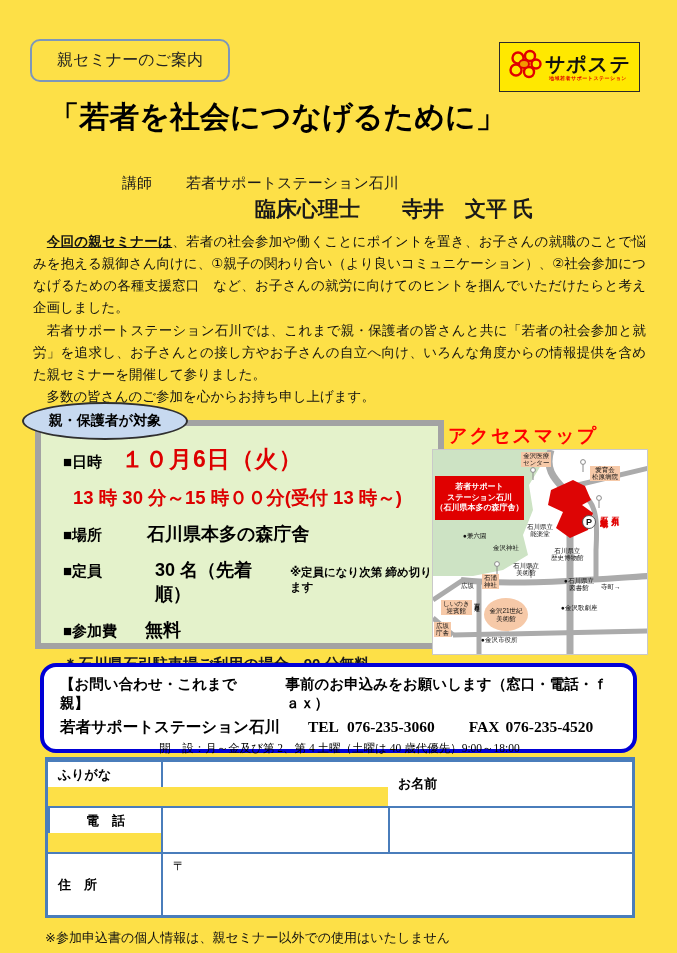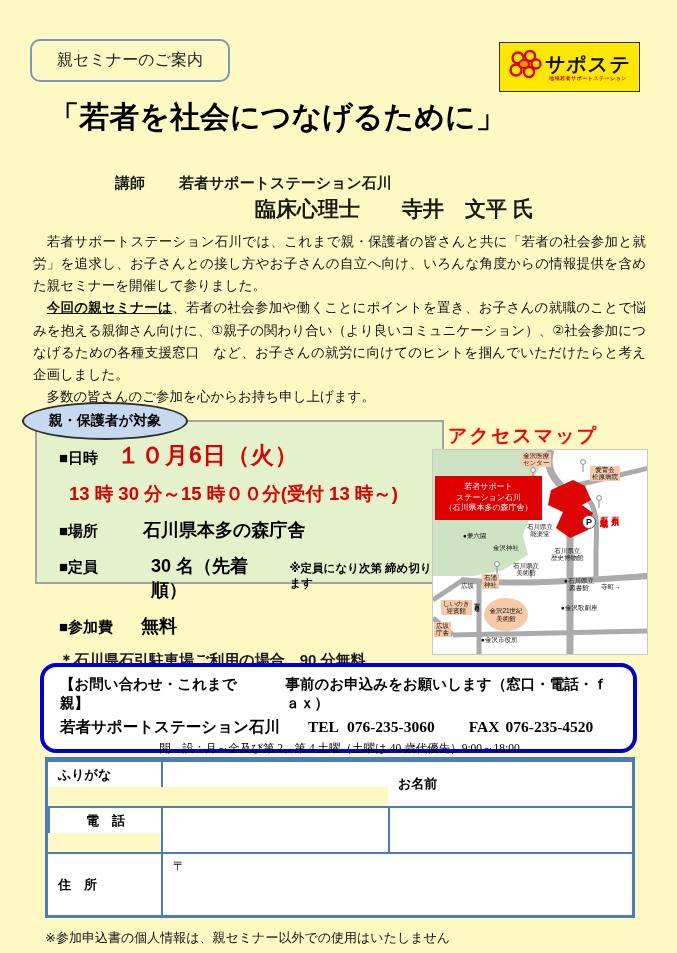--- a/index.html
+++ b/index.html
@@ -1,47 +1,47 @@
 <!DOCTYPE html>
 <html><head>
 <meta charset="utf-8">
 <style>
   * { margin:0; padding:0; box-sizing:border-box; }
   html,body { background:#ffffff; }
   body { font-family:"Liberation Sans","DejaVu Sans",sans-serif; color:#1a1a1a; }
-  .page { position:relative; width:677px; height:953px; background:#fef9c3; overflow:hidden; }
+  .page { position:relative; width:677px; height:953px; background:#fde047; overflow:hidden; }
 
   
   .guide-box { position:absolute; left:30px; top:39px; width:200px; height:43px;
     border:2.5px solid #7d97ba; border-radius:10px; display:flex; align-items:center;
     justify-content:center; font-size:16px; color:#222; }
   .logo { position:absolute; left:499px; top:42px; width:141px; height:50px;
     background:#ffe800; border:1px solid #2a2a2a; display:flex; align-items:center;
     justify-content:center; gap:3px; }
   .logo-text-wrap { display:flex; flex-direction:column; align-items:center; line-height:1; }
   .logo-main { font-size:20px; font-weight:bold; color:#111; letter-spacing:1px; transform:skewX(-4deg); }
   .logo-sub { font-size:5px; color:#e00000; font-weight:bold; letter-spacing:.5px; margin-top:2px; }
 
   .title { position:absolute; left:0; width:555px; top:97px; text-align:center;
     font-family:"Liberation Serif","DejaVu Serif",serif; font-weight:bold; font-size:30px; color:#000; }
   .subtitle { position:absolute; left:0; width:677px; top:140px; text-align:center;
     font-family:"Liberation Serif","DejaVu Serif",serif; font-weight:bold; font-size:17px; color:#000; }
-  .lect1 { position:absolute; left:115px; top:174px; font-size:15px; font-weight:bold; }
+  .lect1 { position:absolute; left:122px; top:174px; font-size:15px; font-weight:normal; }
   .lect1 .org { margin-left:34px; }
   .lect2 { position:absolute; left:255px; top:195px; font-size:21px; font-weight:bold; }
 
   
   .bodytext { position:absolute; left:33px; top:231px; width:613px; font-size:13.5px;
     line-height:1.64; text-align:justify; color:#111; }
   .bodytext p { margin:0; }
   .lead-bold { font-weight:bold; text-decoration:underline; }
 
   
-  .info-box { position:absolute; left:35px; top:420px; width:409px; height:164px;
-    background:#e4f2cb; border:2px solid #a3a3a3; padding:18px 0 0 22px; }
+  .info-box { position:absolute; left:35px; top:420px; width:409px; height:229px;
+    background:#e4f2cb; border:6px solid #a3a3a3; padding:18px 0 0 22px; }
   .badge { position:absolute; left:22px; top:402px; width:166px; height:38px;
     background:#c7d9f0; border:2px solid #2f2f2f; border-radius:50%; display:flex;
     align-items:center; justify-content:center; font-size:14px; font-weight:bold; color:#000; z-index:3; }
   .row { display:flex; align-items:baseline; }
   .lbl { font-size:15px; font-weight:bold; color:#000; flex:0 0 auto; }
   .red-big { color:#dd0000; font-weight:bold; font-size:23px; letter-spacing:1px; }
   .red-time { color:#dd0000; font-weight:bold; font-size:18.5px; margin:10px 0 12px 10px; }
   .val { font-size:18px; font-weight:bold; color:#000; }
   .cap-note { font-size:11.5px; font-weight:bold; color:#000; margin-left:8px; }
   .park-note { font-size:15px; font-weight:bold; margin-top:13px; }
@@ -54,22 +54,22 @@
   .map { position:absolute; left:432px; top:449px; width:216px; height:206px;
     background:#fff; border:1px solid #c9c9c9; overflow:hidden; }
   .map svg { position:absolute; left:0; top:0; }
   .mlabel { position:absolute; font-size:6.5px; line-height:1.15; color:#111;
     white-space:pre-line; text-align:center; }
   .mpink { background:#f6c9a8; padding:0 2px; }
   .mcircle { background:#f6c9a8; border-radius:50%; width:44px; height:33px;
     display:flex; align-items:center; justify-content:center; }
   .mvert { writing-mode:vertical-rl; text-orientation:upright; letter-spacing:1px; }
   .mred { color:#e00000; font-weight:bold; font-size:8px; }
-  .dest-box { position:absolute; left:2px; top:26px; width:107px; height:44px; background:#e00000;
-    color:#fff; font-weight:normal; font-size:8px; line-height:1.3; display:flex; align-items:center;
+  .dest-box { position:absolute; left:2px; top:26px; width:89px; height:44px; background:#e00000;
+    color:#fff; font-weight:bold; font-size:8px; line-height:1.3; display:flex; align-items:center;
     justify-content:center; text-align:center; white-space:pre-line; }
   .p-symbol { position:absolute; left:149px; top:65px; width:14px; height:14px; border:1.2px solid #555;
     border-radius:50%; background:#fff; font-size:9px; font-weight:bold; display:flex;
     align-items:center; justify-content:center; color:#111; }
 
   
   .contact-box { position:absolute; left:40px; top:663px; width:597px; height:90px;
     border:4px solid #0000d6; border-radius:16px; background:#fff; padding:8px 14px 0 16px;
     font-family:"Liberation Serif","DejaVu Serif",serif; }
   .c-line1 { display:flex; gap:38px; font-size:14.5px; font-weight:bold; color:#000; }
@@ -119,22 +119,22 @@
     </span>
   </div>
 
   <div class="title">「若者を社会につなげるために」</div>
   <div class="lect1">
     <span>講師</span><span class="org">若者サポートステーション石川</span>
   </div>
   <div class="lect2">臨床心理士　　寺井　文平 氏</div>
 
   <div class="bodytext">
+    <p><span>　</span><span class="lead-bold">今回の親セミナーは</span><span>、若者の社会参加や働くことにポイントを置き、お子さんの就職のことで悩みを抱える親御さん向けに、①親子の関わり合い（より良いコミュニケーション）、②社会参加につなげるための各種支援窓口　など、お子さんの就労に向けてのヒントを掴んでいただけたらと考え企画しました。</span></p>
     <p>　若者サポートステーション石川では、これまで親・保護者の皆さんと共に「若者の社会参加と就労」を追求し、お子さんとの接し方やお子さんの自立へ向け、いろんな角度からの情報提供を含めた親セミナーを開催して参りました。</p>
-    <p><span>　</span><span class="lead-bold">今回の親セミナーは</span><span>、若者の社会参加や働くことにポイントを置き、お子さんの就職のことで悩みを抱える親御さん向けに、①親子の関わり合い（より良いコミュニケーション）、②社会参加につなげるための各種支援窓口　など、お子さんの就労に向けてのヒントを掴んでいただけたらと考え企画しました。</span></p>
     <p>　多数の皆さんのご参加を心からお持ち申し上げます。</p>
   </div>
 
   <div class="badge">親・保護者が対象</div>
 
   <div class="info-box">
     <div class="row">
       <span class="lbl w1">■日時</span>
       <span class="red-big">１０月6日（火）</span>
     </div>

